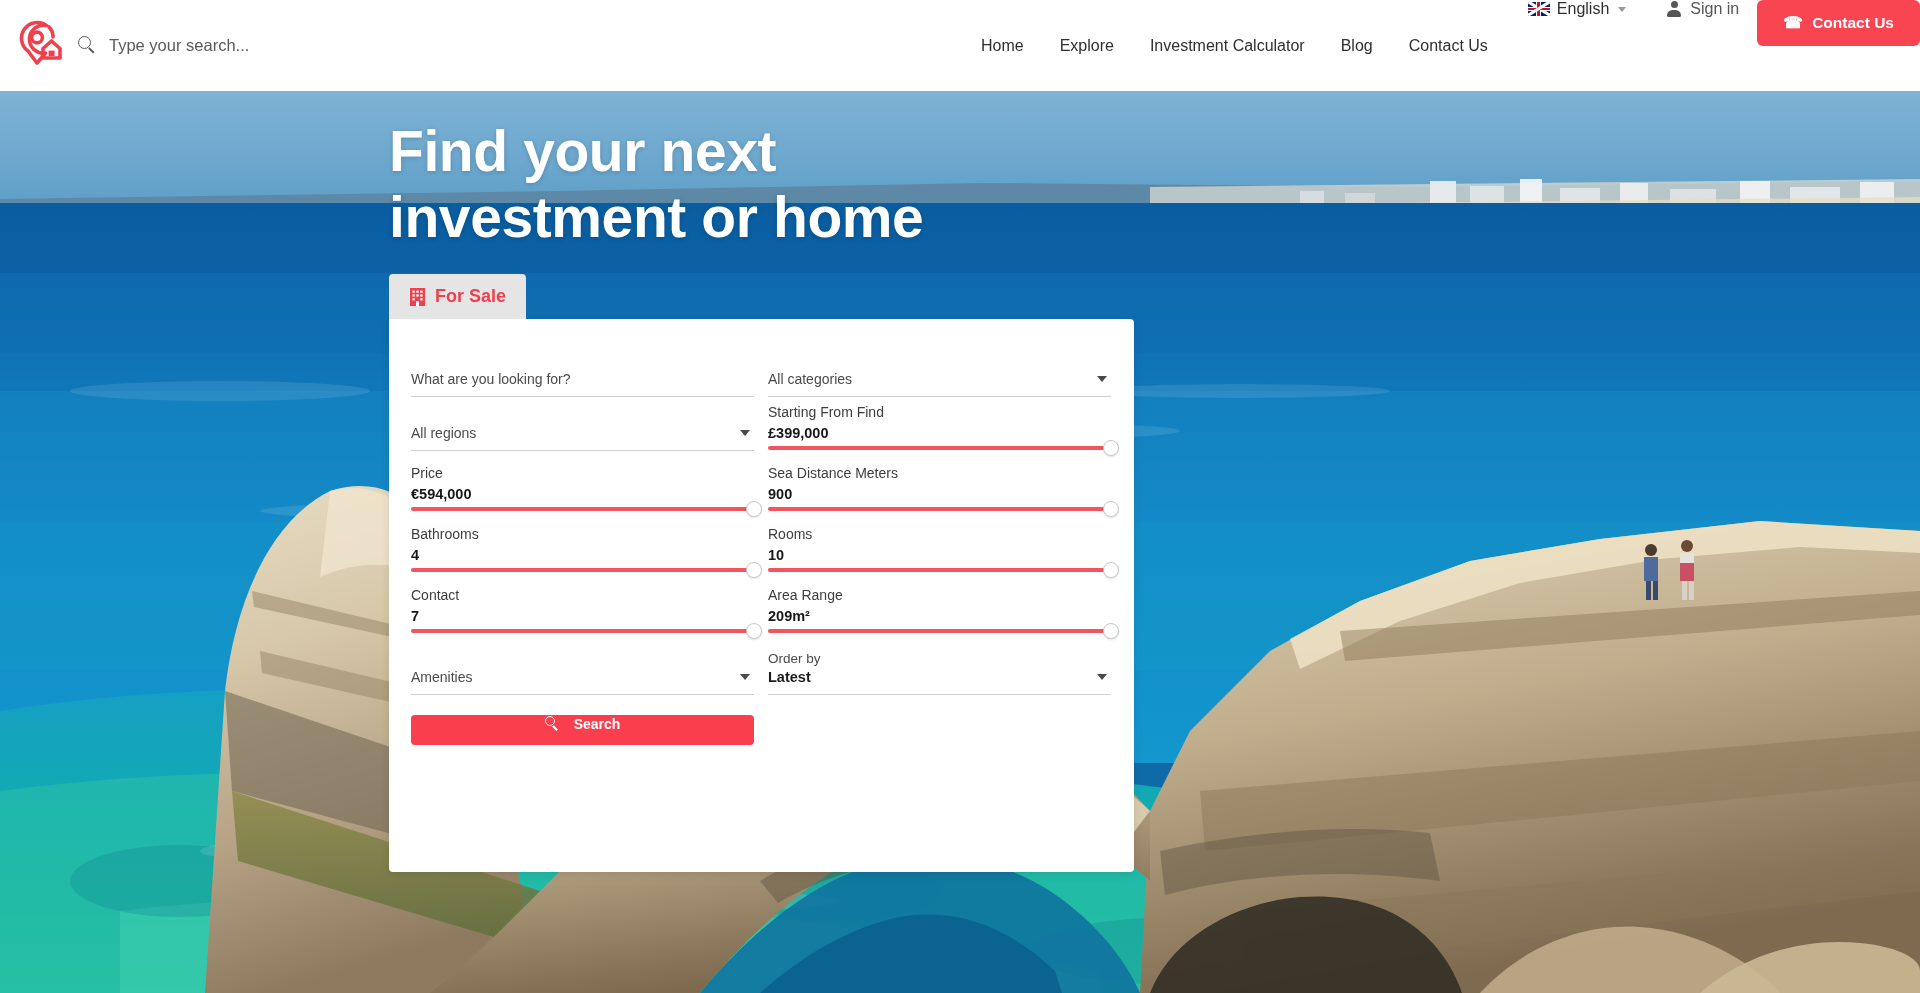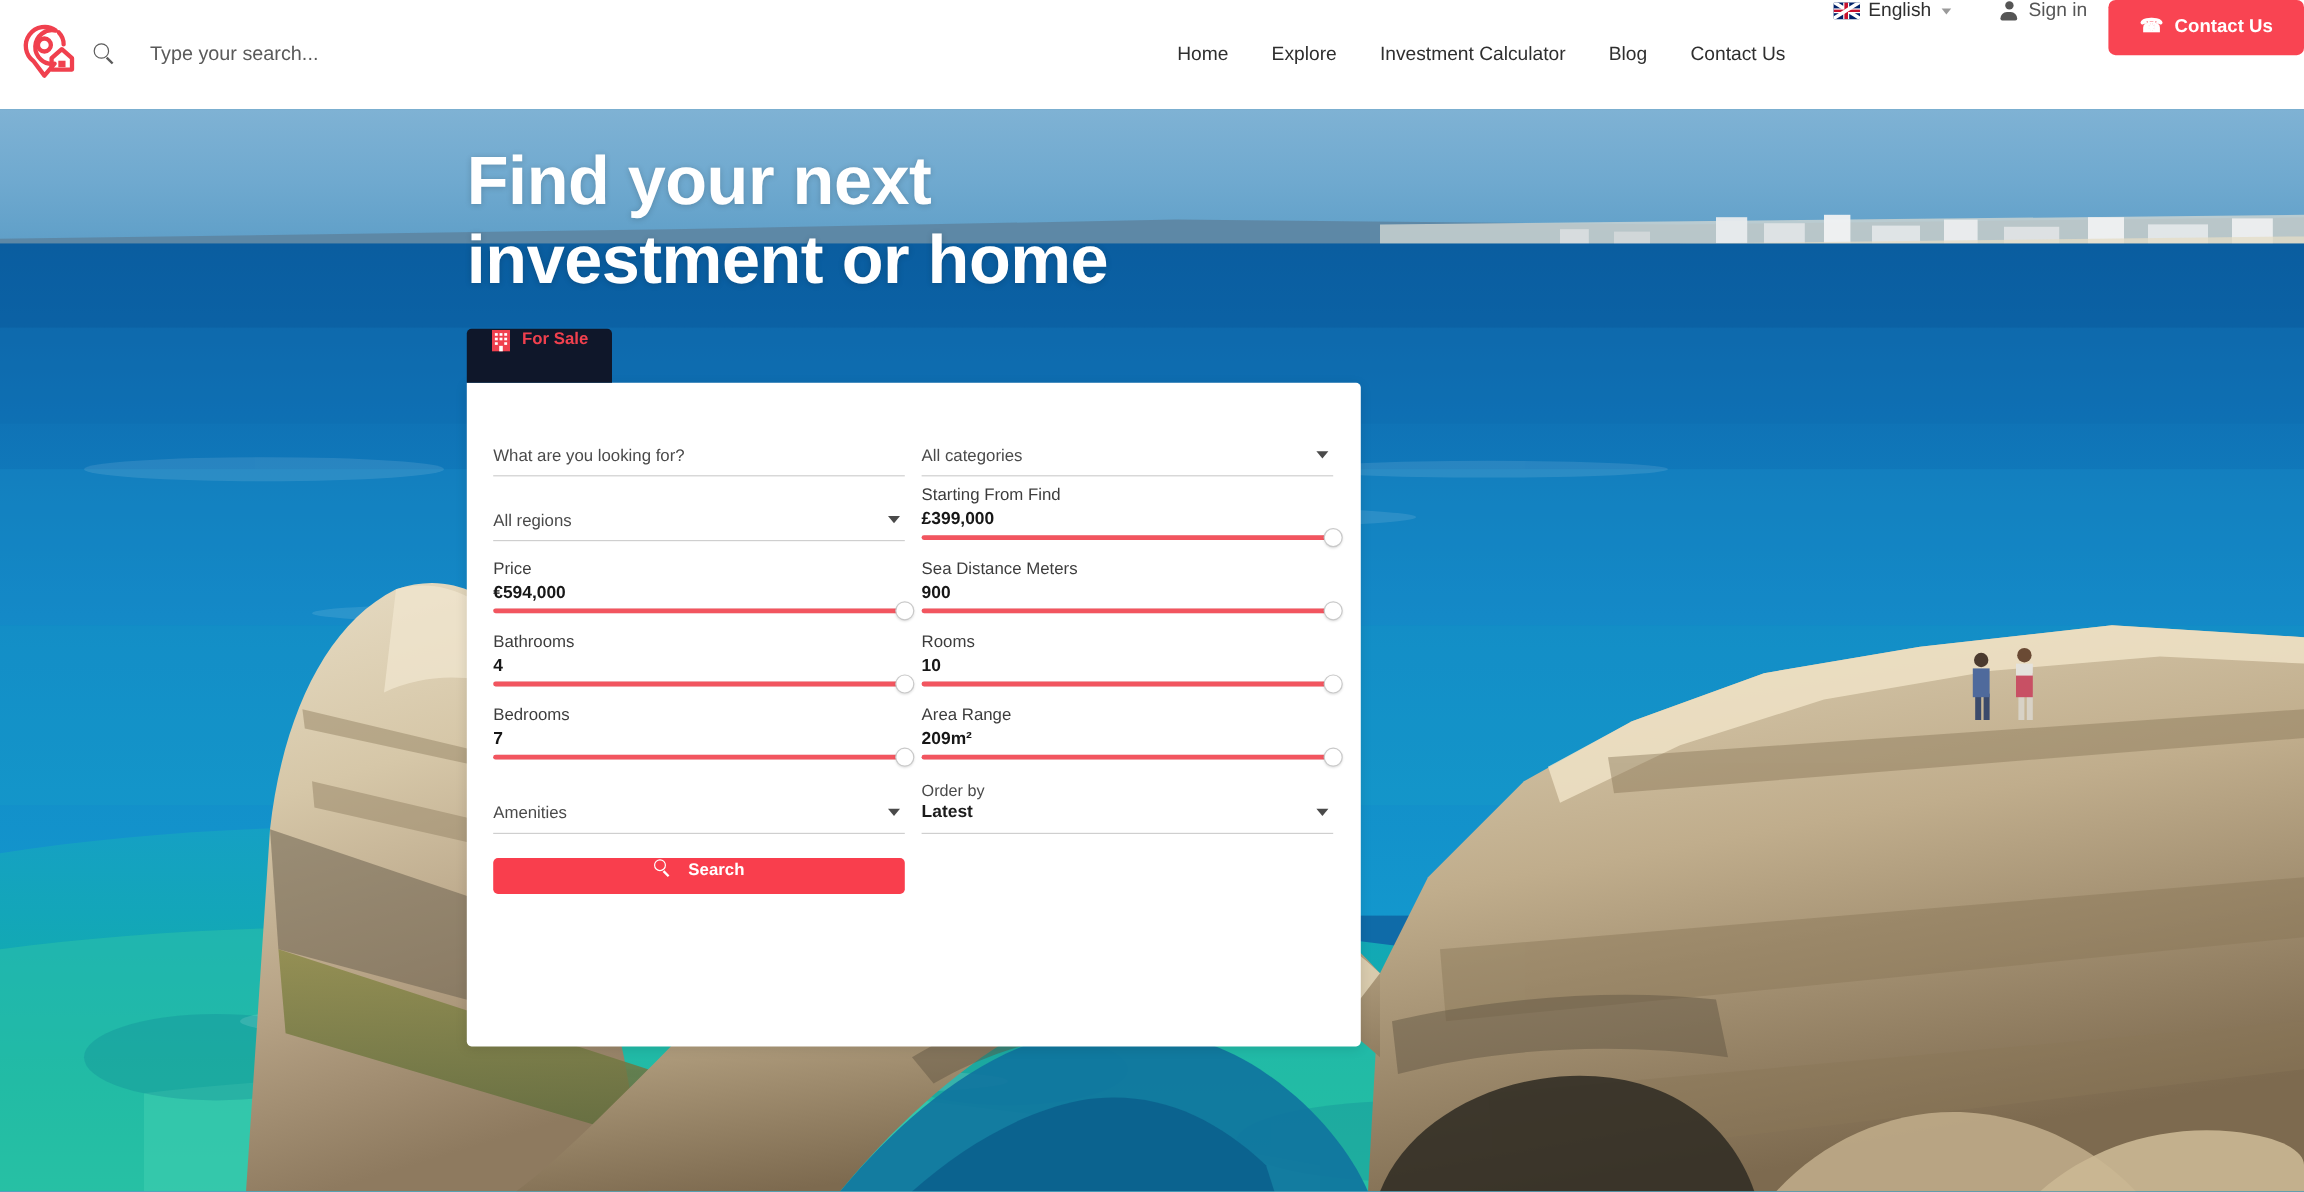--- a/index.html
+++ b/index.html
@@ -20,21 +20,21 @@
     z-index: 40;
     display: flex; align-items: center;
   }
   .logo-wrap {
     position: absolute; left: 14px; top: 14px;
     width: 58px; height: 58px;
     display: flex; align-items: center; justify-content: center;
   }
   .hdr-search {
     position: absolute; left: 78px; top: 25px;
-    display: flex; align-items: center; gap: 28px;
+    display: flex; align-items: center; gap: 12px;
     height: 40px;
   }
   .mag {
     width: 19px; height: 19px; position: relative; display:block;
   }
   .mag i {
     position:absolute; left:0; top:0;
     width: 13px; height: 13px; border: 1.6px solid #5b5b5b; border-radius: 50%;
     display:block;
   }
@@ -130,24 +130,24 @@
     text-shadow: 0 1px 5px rgba(0,0,0,0.18);
     z-index: 20; margin: 0; white-space: pre-line;
   }
 
   
   .tab-strip {
     position: absolute; left: 389px; top: 274px; z-index: 22;
     display: flex;
   }
   .tab {
-    display: flex; align-items: flex-start; gap: 9px;
-    background: #0f172a; height: 45px; padding: 0 20px;
+    display: flex; align-items: center; gap: 9px;
+    background: #e5e5e5; height: 45px; padding: 0 20px;
     border-radius: 4px 4px 0 0; cursor: pointer;
-    color: #F0404E; font-size: 14px; font-weight: bold;
+    color: #F0404E; font-size: 18px; font-weight: bold;
   }
   .bldg { width: 17px; height: 19px; display:block; }
 
   .card {
     position: absolute; left: 389px; top: 319px;
     width: 745px; height: 553px;
     background: #ffffff; border-radius: 0 4px 4px 4px;
     z-index: 21;
     box-shadow: 0 2px 10px rgba(0,0,0,0.10);
   }
@@ -462,21 +462,21 @@
             <div class="fill" style="width:100%"></div>
             <div class="thumb" style="left:100%"></div>
           </div>
         </div>
       </div>
     </div>
 
     <div class="grid2">
       <div class="col">
         <div class="slider-field">
-          <div class="sl-lbl">Bedrooms</div>
+          <div class="sl-lbl">Contact</div>
           <div class="sl-val">7</div>
           <div class="track">
             <div class="fill" style="width:100%"></div>
             <div class="thumb" style="left:100%"></div>
           </div>
         </div>
       </div>
       <div class="col">
         <div class="slider-field">
           <div class="sl-lbl">Area Range</div>

